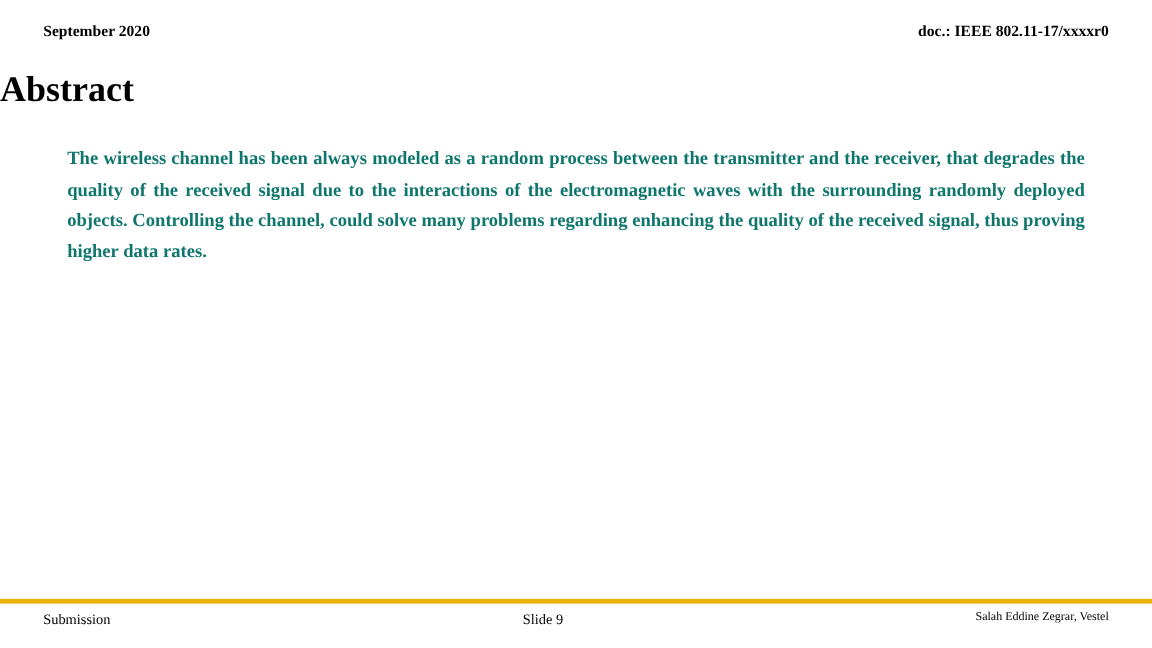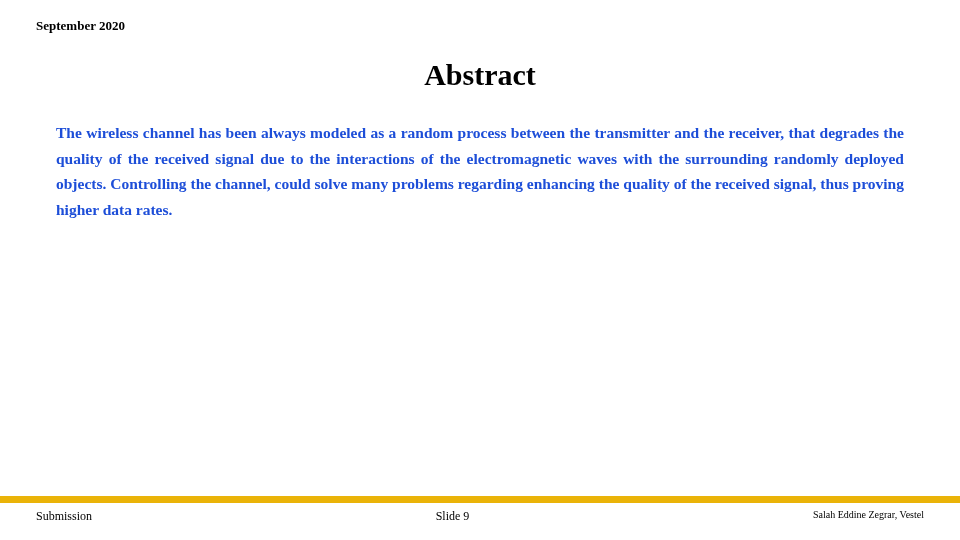--- a/index.html
+++ b/index.html
@@ -37,55 +37,55 @@
       color: #000;
     }
 
     .header-right {
       font-size: 13px;
       font-weight: bold;
       color: #000;
     }
 
     .title-section {
-      text-align: center;
+      text-align: left;
       margin-top: 24px;
       margin-bottom: 28px;
     }
 
     .slide-title {
       font-size: 30px;
       font-weight: bold;
       color: #000;
       font-family: 'Times New Roman', Times, serif;
     }
 
     .content-section {
       padding: 0 56px;
     }
 
     .abstract-text {
       font-size: 15.5px;
-      color: #1d4ed8;
+      color: #0f766e;
       line-height: 1.65;
       text-align: justify;
       font-family: 'Times New Roman', Times, serif;
       font-weight: bold;
       margin-top: 22px;
     }
 
     .footer {
       position: absolute;
       bottom: 16px;
       left: 0;
       right: 0;
       display: flex;
       justify-content: space-between;
       padding: 0 36px;
-      border-top: 7px solid #eab308;
+      border-top: 4px solid #eab308;
       padding-top: 6px;
     }
 
     .footer-left {
       font-size: 12px;
       color: #000;
       font-family: 'Times New Roman', Times, serif;
     }
 
     .footer-center {
@@ -100,20 +100,21 @@
       font-family: 'Times New Roman', Times, serif;
     }
   </style>
 </head>
 <body>
 
 <div class="slide">
 
   <div class="header">
     <span class="header-left">September 2020</span>
+    <span class="header-right">doc.: IEEE 802.11-17/xxxxr0</span>
   </div>
 
   <div class="title-section">
     <h1 class="slide-title">Abstract</h1>
   </div>
 
   <div class="content-section">
     <p class="abstract-text">The wireless channel has been always modeled as a random process between the transmitter and the receiver, that degrades the quality of the received signal due to the interactions of the electromagnetic waves with the surrounding randomly deployed objects. Controlling the channel, could solve many problems regarding enhancing the quality of the received signal, thus proving higher data rates.</p>
   </div>
 

